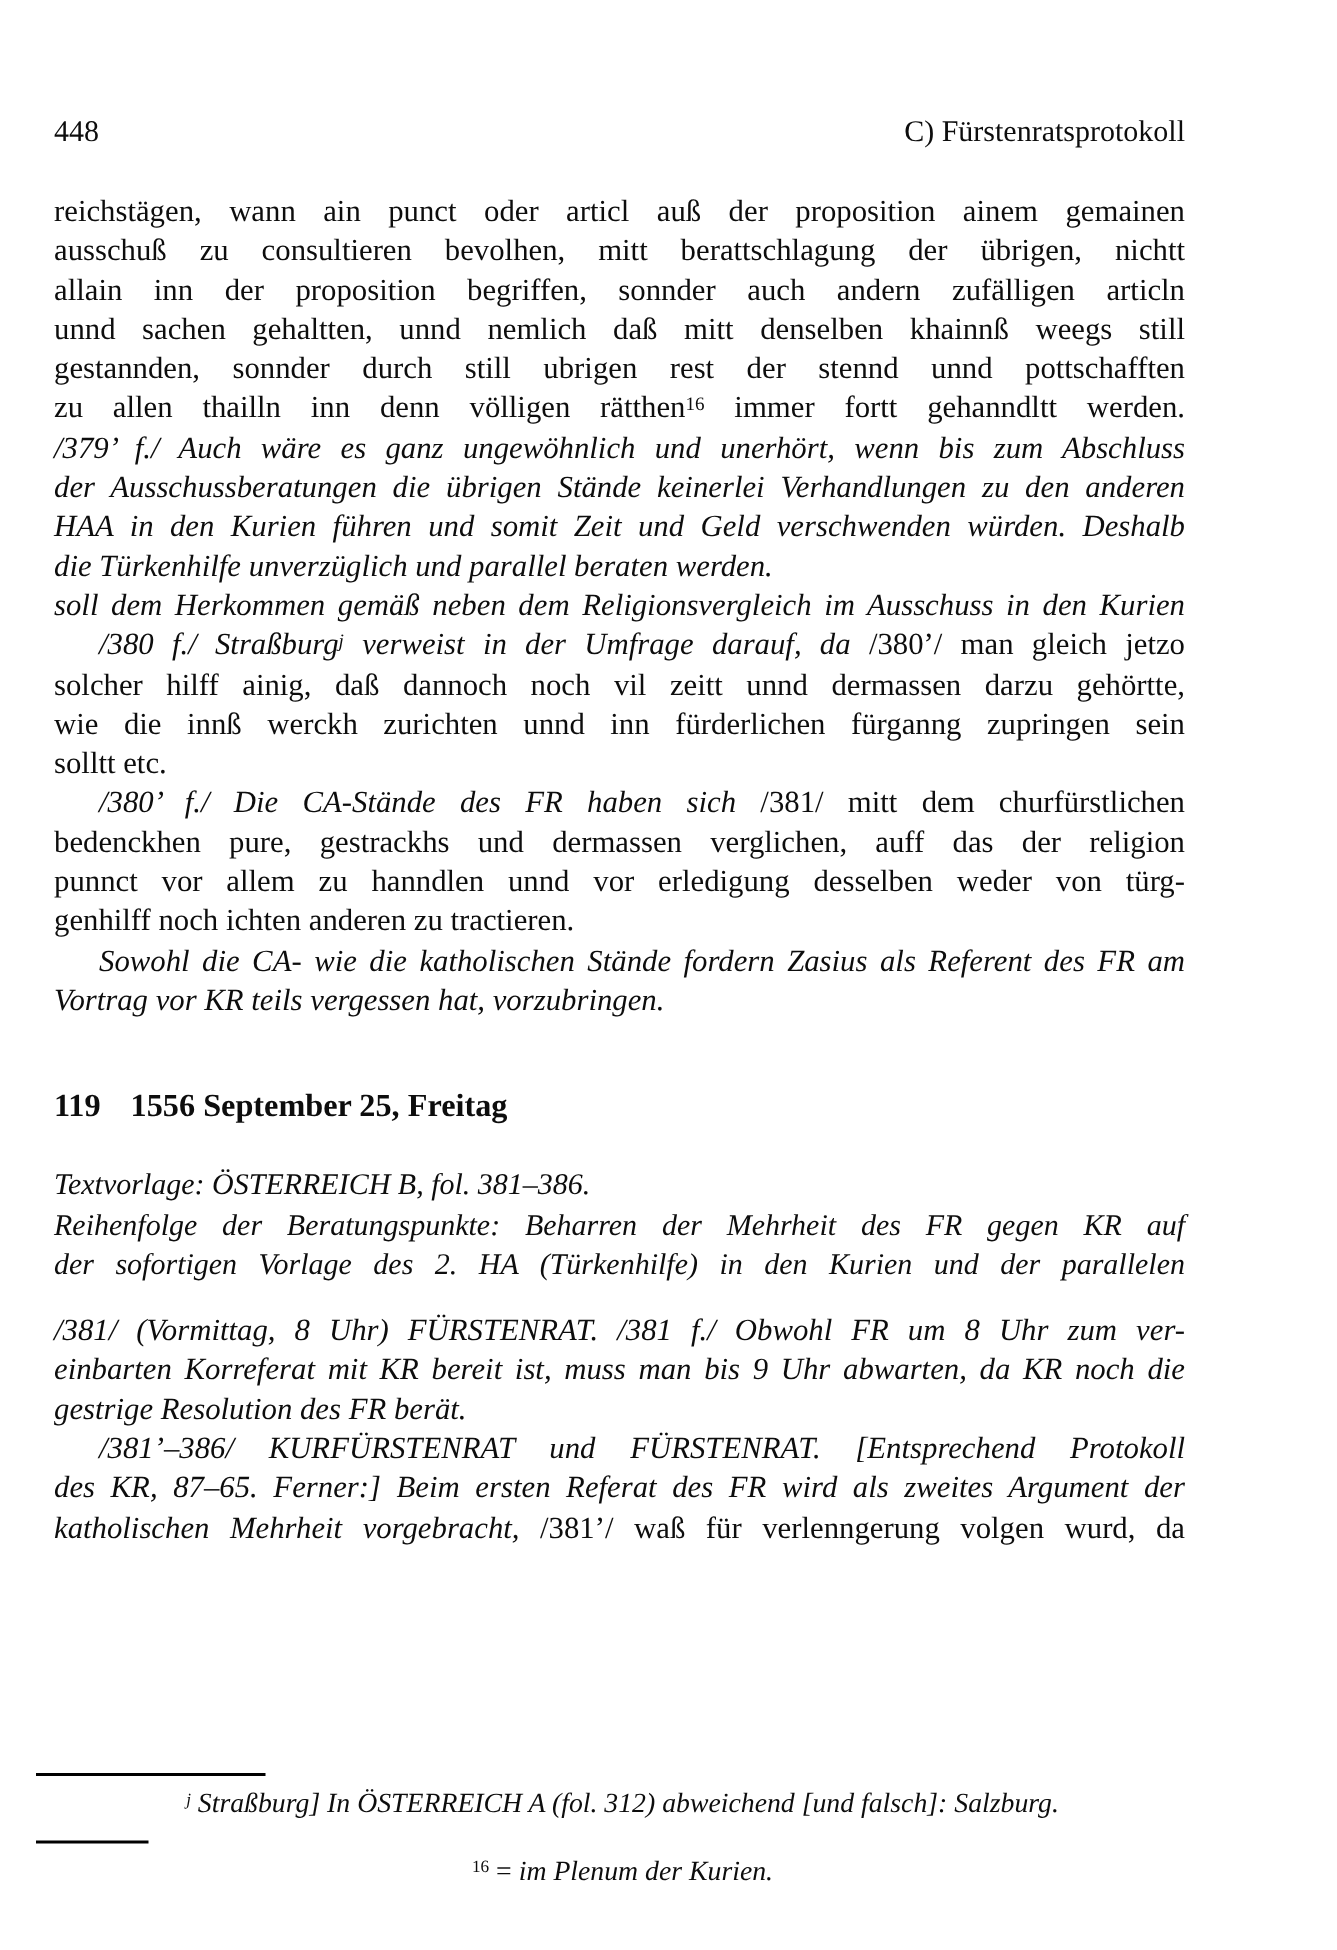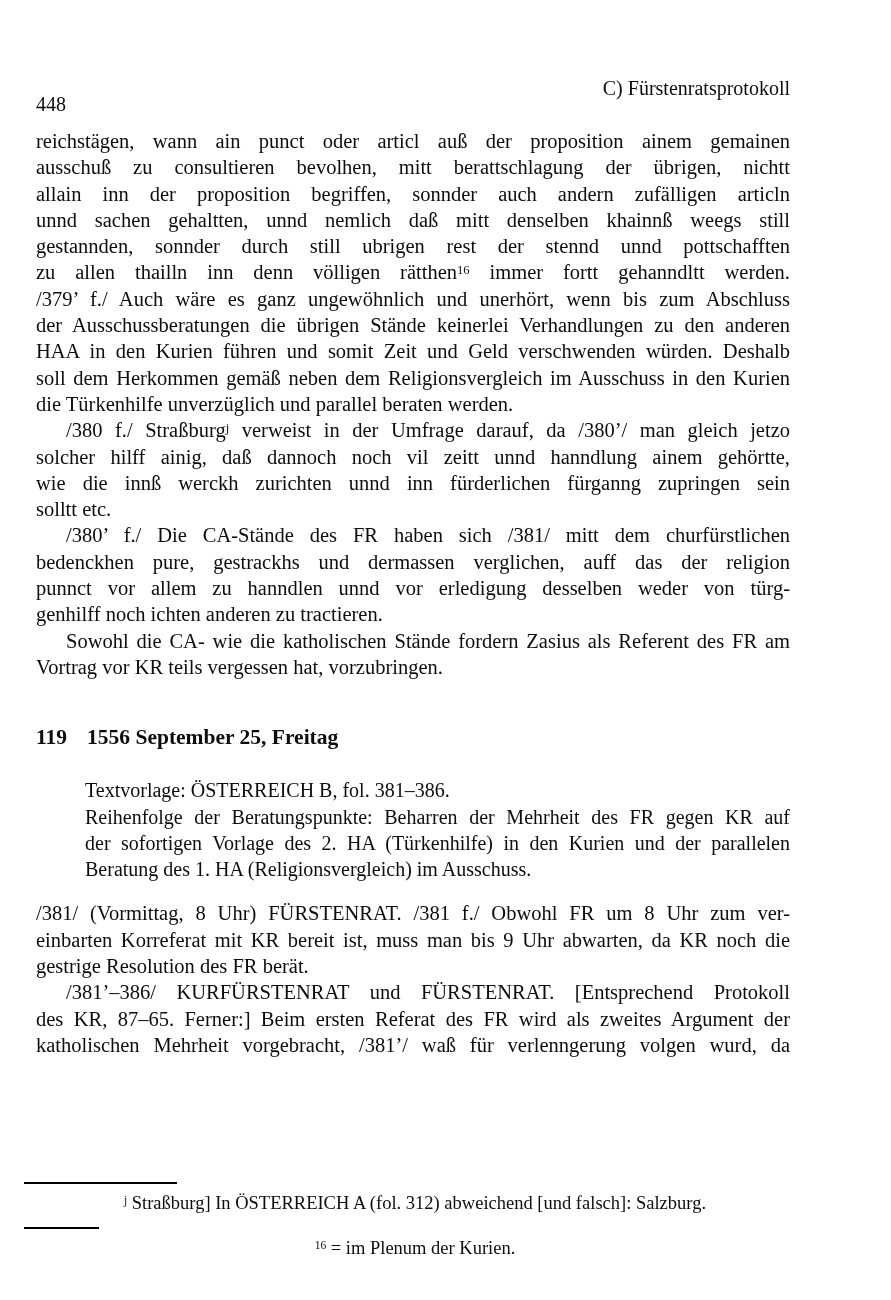--- a/index.html
+++ b/index.html
@@ -16,49 +16,48 @@
     left: 36px; top: 0;
     width: 754px;
   }
   .pagehead {
     position: relative;
     margin-top: 76px;
     height: 25px;
     font-size: 20px;
     line-height: 25px;
   }
-  .pageno { position: absolute; left: 0; top: 0; margin-top: 16px; }
+  .pageno { position: absolute; left: 0; top: 0; }
   .runtitle { text-align: right; }
   .docbody { margin-top: 27px; }
   .para, .quote { margin: 0; }
   .line {
     font-size: 20.5px;
     line-height: 26.3px;
     text-align: justify;
     text-align-last: justify;
   }
   .line.last { text-align-last: left; }
   .line.indent { text-indent: 30px; }
-  .it { }
+  .it { font-style: italic; }
   .sup {
     font-size: 0.62em;
     line-height: 0;
     position: relative;
     top: -0.45em;
   }
   .heading {
     font-weight: bold;
     font-size: 21.5px;
     line-height: 26px;
     margin-top: 44px;
     margin-bottom: 27px;
   }
   .hnum { margin-right: 20px; margin-top: 12px; }
   .quote {
-    margin-left: 49px;
     margin-bottom: 18px;
   }
   .quote .line { font-size: 20px; }
   .footnotes {
     position: absolute;
     left: 24px; top: 1182px;
     width: 754px;
     text-align: center;
   }
   .fnrule {
@@ -85,45 +84,44 @@
       <div class="para">
         <div class="line"><span>reichstägen, wann ain punct oder articl auß der proposition ainem gemainen</span></div>
         <div class="line"><span>ausschuß zu consultieren bevolhen, mitt berattschlagung der übrigen, nichtt</span></div>
         <div class="line"><span>allain inn der proposition begriffen, sonnder auch andern zufälligen articln</span></div>
         <div class="line"><span>unnd sachen gehaltten, unnd nemlich daß mitt denselben khainnß weegs still</span></div>
         <div class="line"><span>gestannden, sonnder durch still ubrigen rest der stennd unnd pottschafften</span></div>
         <div class="line"><span>zu allen thailln inn denn völligen rätthen</span><span class="sup">16</span><span> immer fortt gehanndltt werden.</span></div>
         <div class="line"><span class="it">/379’ f./ Auch wäre es ganz ungewöhnlich und unerhört, wenn bis zum Abschluss</span></div>
         <div class="line"><span class="it">der Ausschussberatungen die übrigen Stände keinerlei Verhandlungen zu den anderen</span></div>
         <div class="line"><span class="it">HAA in den Kurien führen und somit Zeit und Geld verschwenden würden. Deshalb</span></div>
+        <div class="line last"><span class="it">die Türkenhilfe unverzüglich und parallel beraten werden.</span></div>
         <div class="line"><span class="it">soll dem Herkommen gemäß neben dem Religionsvergleich im Ausschuss in den Kurien</span></div>
-        <div class="line last"><span class="it">die Türkenhilfe unverzüglich und parallel beraten werden.</span></div>
       </div>
       <div class="para">
         <div class="line indent"><span class="it">/380 f./ Straßburg</span><span class="it sup">j</span><span class="it"> verweist in der Umfrage darauf, da </span><span>/380’/ man gleich jetzo</span></div>
-        <div class="line"><span>solcher hilff ainig, daß dannoch noch vil zeitt unnd hanndlung ainem gehörtte,</span></div>
+        <div class="line"><span>solcher hilff ainig, daß dannoch noch vil zeitt unnd dermassen darzu gehörtte,</span></div>
         <div class="line"><span>wie die innß werckh zurichten unnd inn fürderlichen fürganng zupringen sein</span></div>
         <div class="line last"><span>solltt etc.</span></div>
       </div>
       <div class="para">
         <div class="line indent"><span class="it">/380’ f./ Die CA-Stände des FR haben sich </span><span>/381/ mitt dem churfürstlichen</span></div>
         <div class="line"><span>bedenckhen pure, gestrackhs und dermassen verglichen, auff das der religion</span></div>
         <div class="line"><span>punnct vor allem zu hanndlen unnd vor erledigung desselben weder von türg-</span></div>
         <div class="line last"><span>genhilff noch ichten anderen zu tractieren.</span></div>
       </div>
       <div class="para">
         <div class="line indent"><span class="it">Sowohl die CA- wie die katholischen Stände fordern Zasius als Referent des FR am</span></div>
         <div class="line last"><span class="it">Vortrag vor KR teils vergessen hat, vorzubringen.</span></div>
       </div>
       <div class="heading"><span class="hnum">119</span><span>1556 September 25, Freitag</span></div>
       <div class="quote">
         <div class="line last"><span class="it">Textvorlage: ÖSTERREICH B, fol. 381–386.</span></div>
         <div class="line"><span class="it">Reihenfolge der Beratungspunkte: Beharren der Mehrheit des FR gegen KR auf</span></div>
         <div class="line"><span class="it">der sofortigen Vorlage des 2. HA (Türkenhilfe) in den Kurien und der parallelen</span></div>
-        <div class="line last"><span class="it">Beratung des 1. HA (Religionsvergleich) im Ausschuss.</span></div>
       </div>
       <div class="para">
         <div class="line"><span class="it">/381/ (Vormittag, 8 Uhr) FÜRSTENRAT. /381 f./ Obwohl FR um 8 Uhr zum ver-</span></div>
         <div class="line"><span class="it">einbarten Korreferat mit KR bereit ist, muss man bis 9 Uhr abwarten, da KR noch die</span></div>
         <div class="line last"><span class="it">gestrige Resolution des FR berät.</span></div>
       </div>
       <div class="para">
         <div class="line indent"><span class="it">/381’–386/ KURFÜRSTENRAT und FÜRSTENRAT. [Entsprechend Protokoll</span></div>
         <div class="line"><span class="it">des KR, 87–65. Ferner:] Beim ersten Referat des FR wird als zweites Argument der</span></div>
         <div class="line"><span class="it">katholischen Mehrheit vorgebracht, </span><span>/381’/ waß für verlenngerung volgen wurd, da</span></div>

